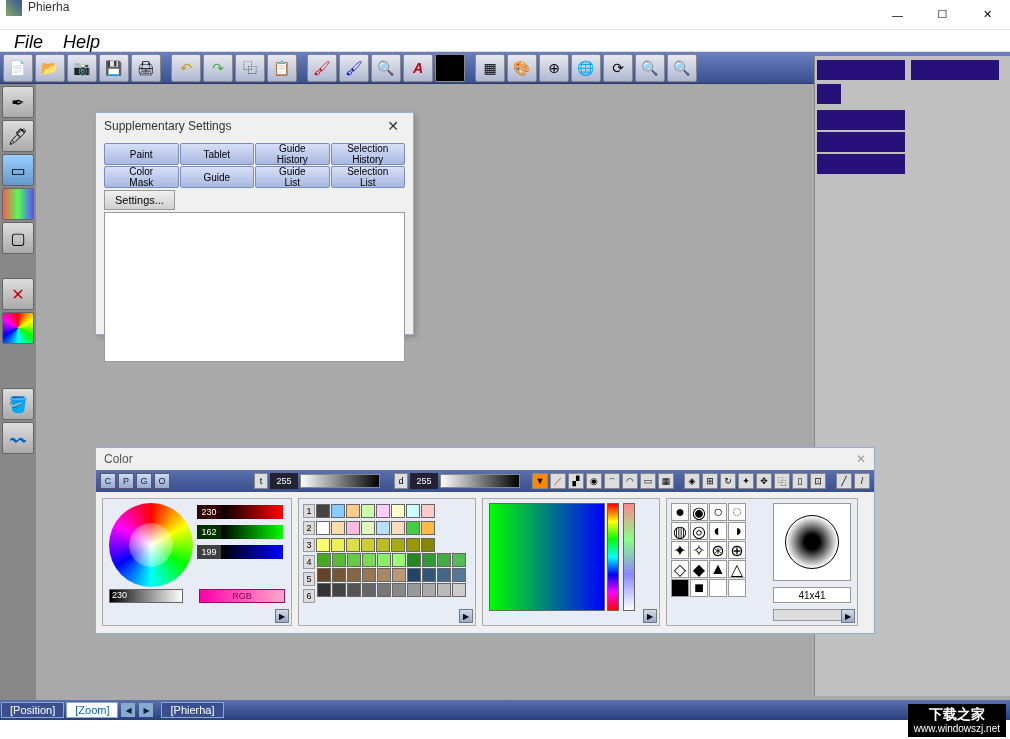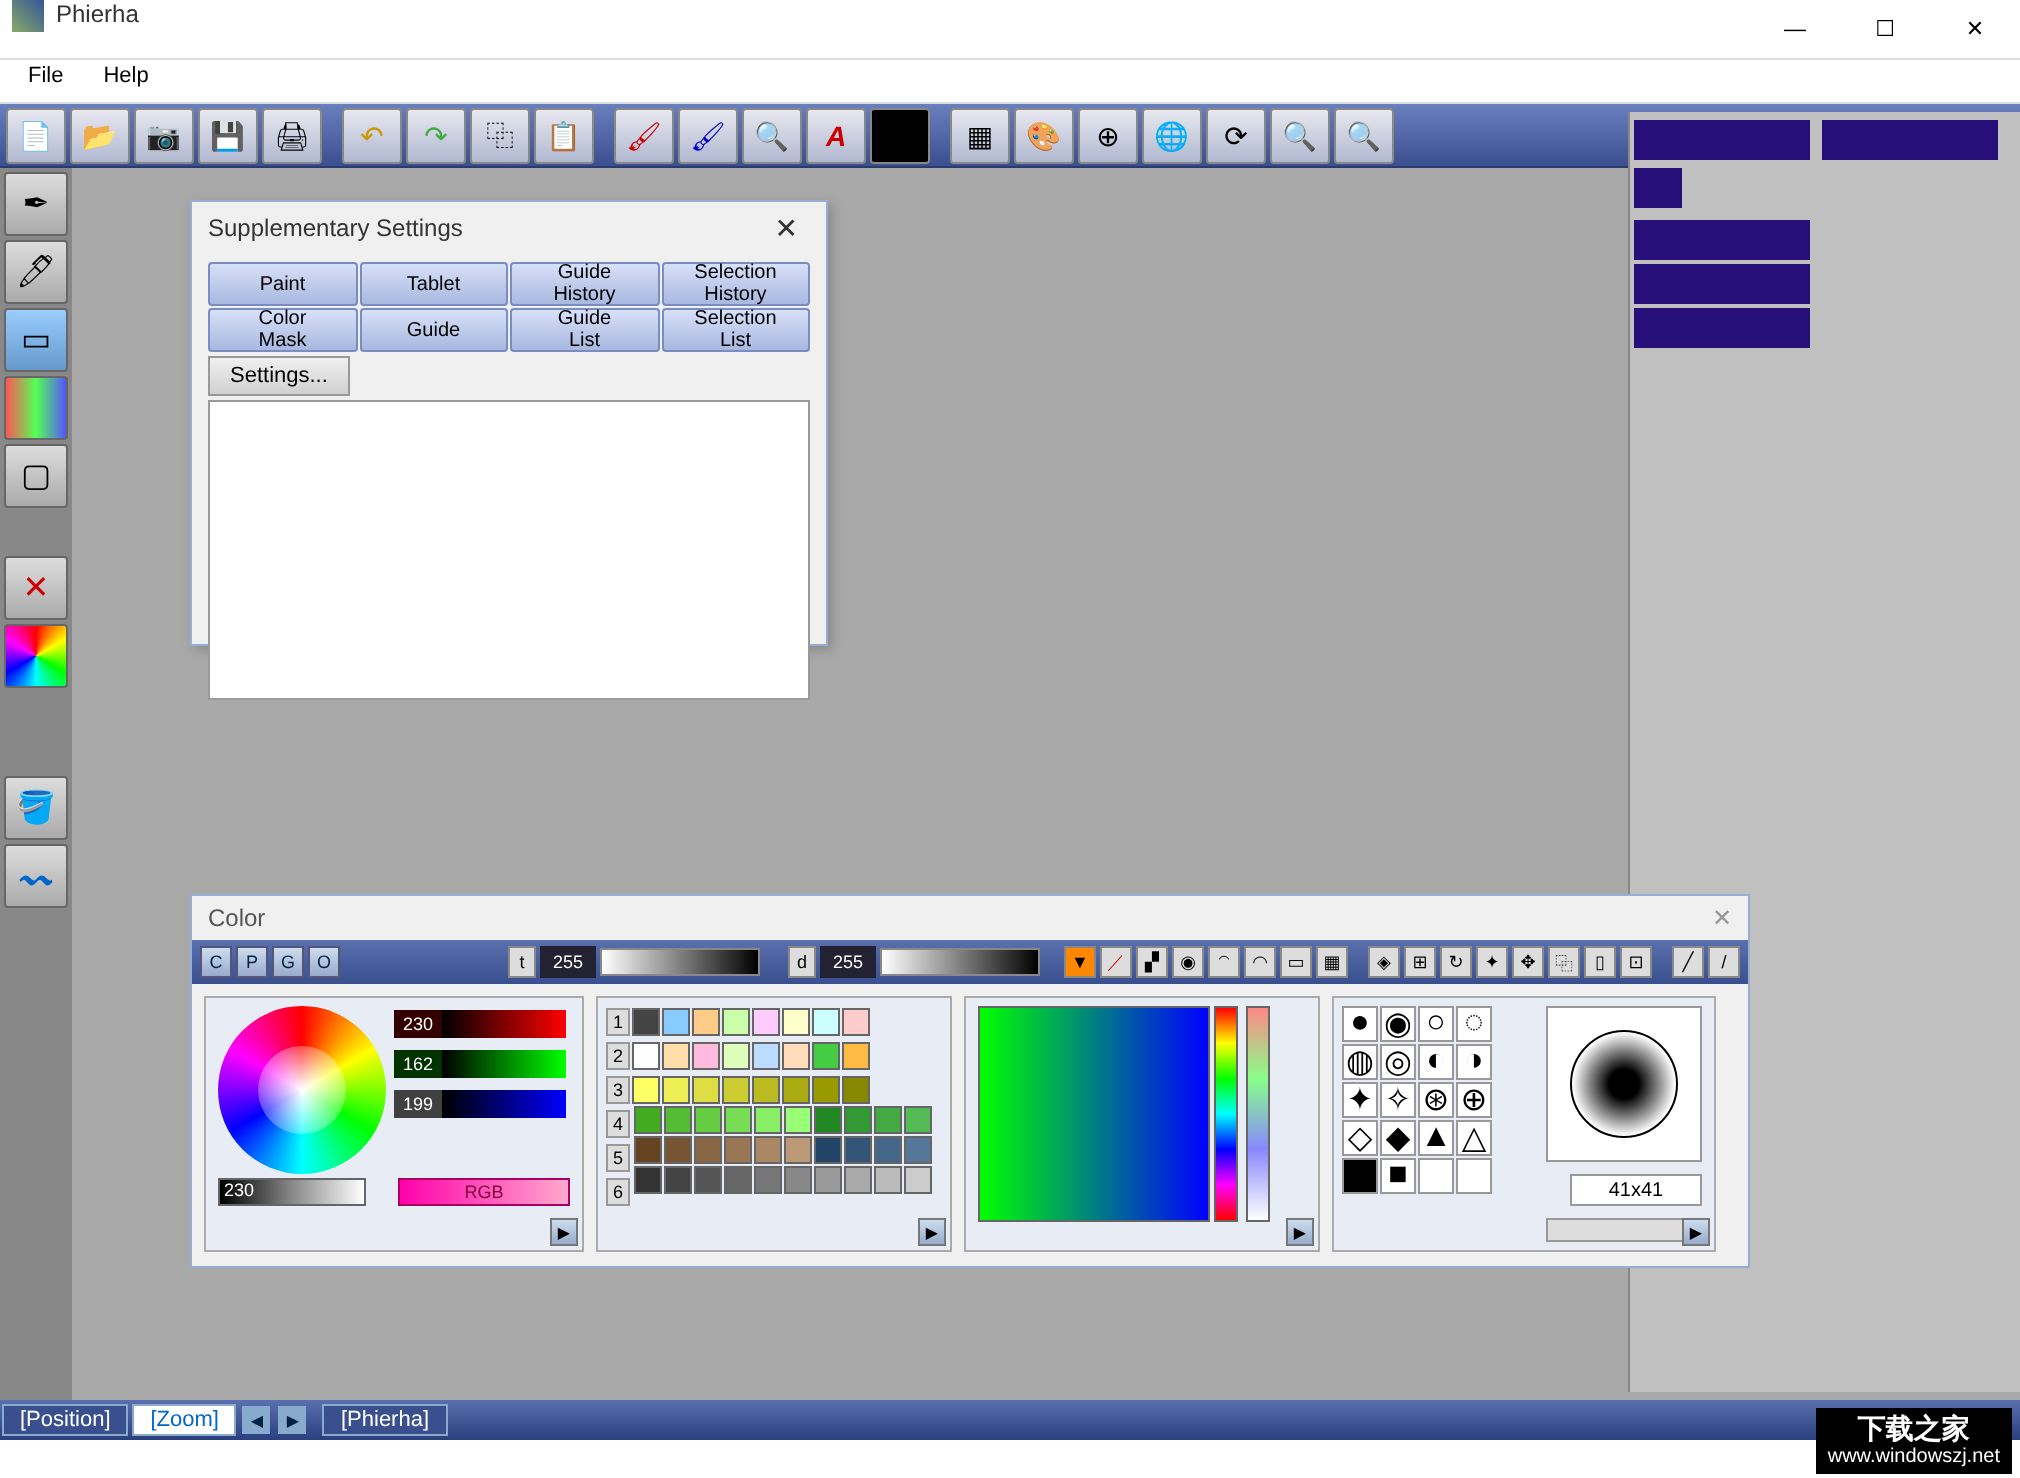--- a/index.html
+++ b/index.html
@@ -7,40 +7,40 @@
 
 
 .titlebar { height: 30px; background: #fff; border-bottom: 1px solid #e0e0e0; display: flex; padding-left: 6px; }
 .titlebar .icon { width: 16px; height: 16px; background: linear-gradient(45deg,#8a6,#359); margin-right: 6px; }
 .titlebar .title { font-size: 12px; color: #333; flex: 1; }
 .titlebar .winbtns { display: flex; }
 .titlebar .winbtn { width: 45px; height: 29px; display: flex; align-items: center; justify-content: center; font-size: 11px; cursor: pointer; }
 
 
 .menubar { height: 22px; background: #fff; display: flex; padding-left: 4px; border-bottom: 1px solid #ddd; }
-.menubar .menuitem { padding: 2px 10px; font-size: 11px; cursor: pointer; }
+.menubar .menuitem { padding: 2px 10px; font-size: 18px; cursor: pointer; font-style: italic; }
 
 
 .toolbar { height: 32px; background: linear-gradient(to bottom,#6a7fbd,#3a4f8d); display: flex; align-items: center; padding-left: 2px; border-bottom:1px solid #2a3a6a; }
 .tbtn { width: 30px; height: 28px; margin: 0 1px; background: linear-gradient(to bottom,#e8e8f0,#b0b8d0); border:1px solid #888; border-radius: 2px; cursor: pointer; display:flex; align-items:center; justify-content:center; font-size:14px; }
 .tbtn.dark { background: #000; }
 
 
 .leftstrip { position: absolute; left: 0; top: 84px; width: 36px; background: #888; height: 616px; }
 .ltool { width: 32px; height: 32px; margin: 2px; background: linear-gradient(to bottom,#ddd,#aaa); border:1px solid #666; border-radius:2px; cursor:pointer; display:flex; align-items:center; justify-content:center; font-size:16px; }
 
 
 .canvas { position:absolute; left:36px; top:84px; right:0; bottom:39px; background:#a9a9a9; }
 
 
 .rightpanel { position:absolute; right:0; top:56px; width:196px; height:640px; background:#c0c0c0; border-left:1px solid #888; }
 .rpblock { background:#28107b; margin:2px; }
 
 
-.suppwin { position:absolute; left:95px; top:100px; width:319px; height:223px; background:#f0f0f0; border:1px solid #96aed6; box-shadow:2px 2px 6px rgba(0,0,0,0.2); }
+.suppwin { position:absolute; left:95px; top:112px; width:319px; height:223px; background:#f0f0f0; border:1px solid #96aed6; box-shadow:2px 2px 6px rgba(0,0,0,0.2); }
 .suppwin .hdr { height:26px; display:flex; align-items:center; padding:0 8px; font-size:12px; color:#333; }
 .suppwin .hdr .x { margin-left:auto; cursor:pointer; font-size:14px; padding:2px 6px; }
 .tabgrid { display:grid; grid-template-columns: repeat(4,1fr); gap:1px; padding:4px 8px 2px; }
 .tabgrid .tab { height:22px; background:linear-gradient(to bottom,#d8e0f8,#a8b8e0); border:1px solid #7a8cc0; font-size:10px; display:flex; align-items:center; justify-content:center; text-align:center; line-height:1.1; cursor:pointer; border-radius:2px; }
 .setbtn { margin:0 8px; padding:3px 10px; font-size:11px; background:linear-gradient(to bottom,#f0f0f0,#d0d0d0); border:1px solid #999; cursor:pointer; }
 .whitebox { margin:2px 8px 8px; height:150px; background:#fff; border:1px solid #999; }
 
 
 .colorpanel { position:absolute; left:95px; top:447px; width:780px; height:187px; background:#f0f0f0; border:1px solid #96aed6; }
 .colorpanel .chdr { height:22px; display:flex; align-items:center; padding:0 8px; font-size:12px; color:#555; }
@@ -83,21 +83,21 @@
 
 .gradpick { width:116px; height:108px; background:linear-gradient(to right,#0f0,#00f); margin-left:2px; border:1px solid #666; }
 .huestrip { position:absolute; left:124px; top:4px; width:12px; height:108px; background:linear-gradient(to bottom,red,yellow,lime,cyan,blue,magenta,red); border:1px solid #666; }
 .huestrip2 { position:absolute; left:140px; top:4px; width:12px; height:108px; background:linear-gradient(to bottom,#f88,#8f8,#88f,#fff); border:1px solid #666; }
 
 
 .brushgrid { display:grid; grid-template-columns:repeat(4,18px); gap:1px; }
 .brushcell { width:18px; height:18px; border:1px solid #999; background:#fff; display:flex;align-items:center;justify-content:center; }
 .brushpreview { position:absolute; right:6px; top:4px; width:78px; height:78px; border:1px solid #999; background:#fff; display:flex;align-items:center;justify-content:center; }
 .brushpreview .circ { width:54px; height:54px; border:1px solid #000; border-radius:50%; background:radial-gradient(circle,#000 0%,#000 20%,transparent 70%); }
-.brushsize { position:absolute; bottom:22px; right:6px; width:66px; height:16px; border:1px solid #999; background:#fff; font-size:10px; display:flex;align-items:center;justify-content:center; }
+.brushsize { position:absolute; bottom:22px; right:6px; width:78px; height:16px; border:1px solid #999; background:#fff; font-size:10px; display:flex;align-items:center;justify-content:center; }
 .brushslider { position:absolute; bottom:4px; right:6px; width:78px; height:12px; background:#ddd; border:1px solid #999; }
 
 
 .statusbar { position:absolute; left:0; right:0; bottom:19px; height:20px; background:linear-gradient(to bottom,#5a6fad,#2a3f7d); display:flex; align-items:center; font-size:11px; color:#fff; }
 .statusbar .sitem { padding:1px 8px; border:1px solid #8ac; margin:1px; background:#3a4f8d; cursor:pointer; }
 .statusbar .sbtn { width:14px; height:14px; background:#8ac; margin:0 2px; cursor:pointer; font-size:8px; display:flex;align-items:center;justify-content:center; color:#024; }
 .statusbar .sname { margin-left:6px; background:#3a4f8d; padding:1px 8px; border:1px solid #8ac; flex:0 0 auto; }
 .statusbar .sfill { flex:1; }
 
 

